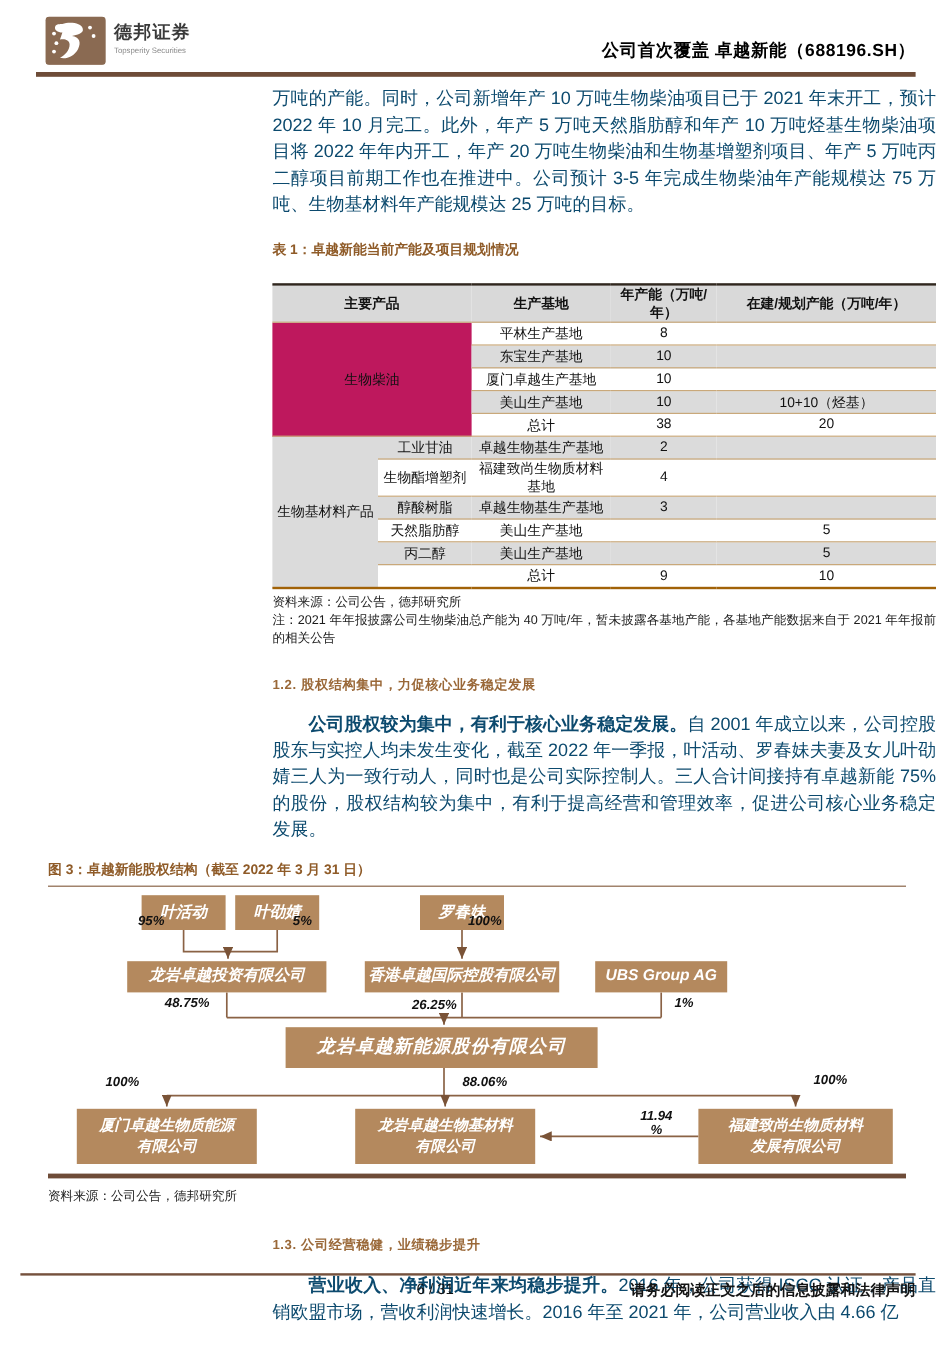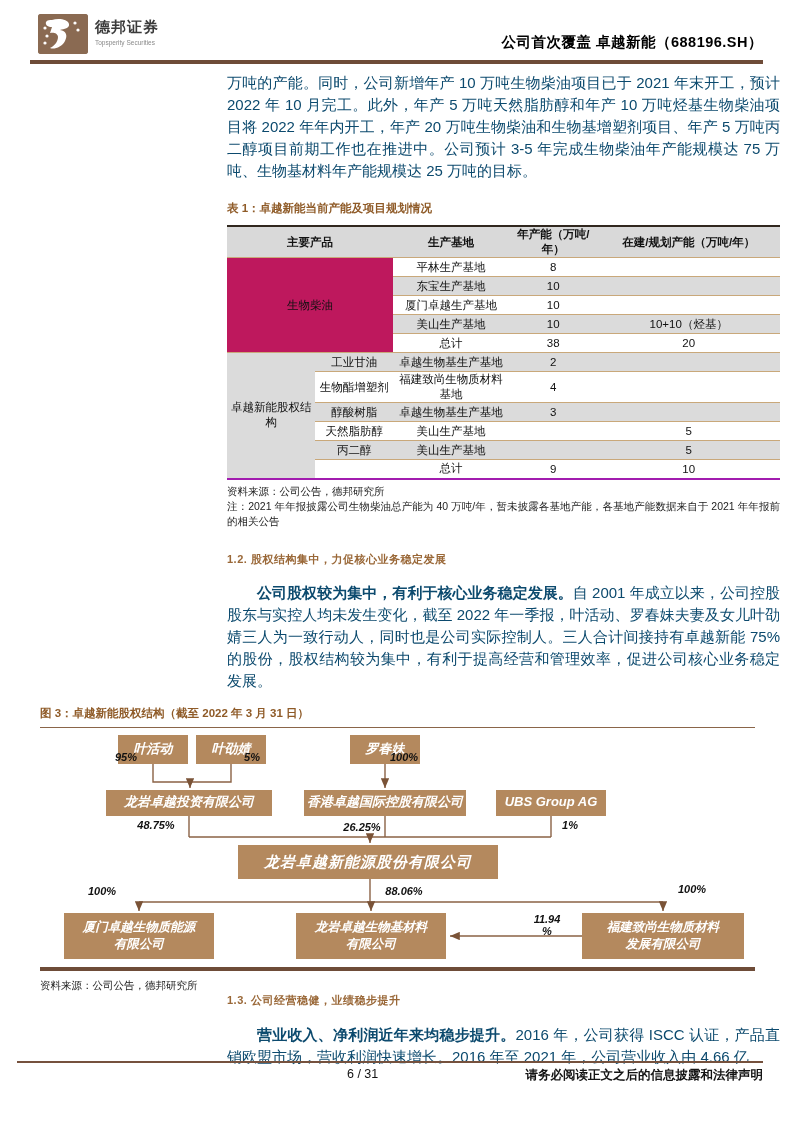--- a/index.html
+++ b/index.html
@@ -19,22 +19,22 @@
 
   
   .main { margin:0 13px 0 227px; }
   p.body-text { font-size:15px; line-height:22px; text-align:justify; color:#0c4a6e; }
   p.body-text .lead { font-weight:bold; }
   .indent { text-indent:2em; }
   h2.sec { font-size:11px; font-weight:bold; color:#9a6838; letter-spacing:0.5px; }
 
   
   .tbl-caption { margin-top:19px; font-size:11.5px; font-weight:bold; color:#8f5b28; }
-  table.cap-table { width:100%; border-collapse:collapse; margin-top:9px; font-size:11.5px;
-                    border-bottom:2px solid #a21caf; }
+  table.cap-table { width:100%; border-collapse:collapse; margin-top:20px; font-size:11.5px;
+                    border-bottom:2px solid #a16207; }
   table.cap-table th, table.cap-table td { text-align:center; vertical-align:middle; height:19px; padding:0 2px; font-weight:normal; }
   table.cap-table thead tr { background:#d9d9d9; border-top:2px solid #30271e; border-bottom:1px solid #c9a87a; }
   table.cap-table thead th { font-weight:bold; height:21px; }
   table.cap-table tbody tr { border-bottom:1px solid #c9a87a; }
   table.cap-table tbody tr:last-child { border-bottom:none; }
   table.cap-table tbody tr.stripe { background:#dbdbdb; }
   td.group-white { background:#be185d; }
   .tbl-src { margin-top:4px; font-size:10.5px; line-height:15px; color:#1c1c1c; }
   .tbl-note { font-size:10.5px; line-height:15px; color:#1c1c1c; text-align:justify; }
 
@@ -124,21 +124,21 @@
             <td>美山生产基地</td>
             <td>10</td>
             <td>10+10（烃基）</td>
           </tr>
           <tr>
             <td>总计</td>
             <td>38</td>
             <td>20</td>
           </tr>
           <tr class="stripe">
-            <td rowspan="6" colspan="1">卓越新能股权结构</td>
+            <td rowspan="6" colspan="1">生物基材料产品</td>
             <td>工业甘油</td>
             <td>卓越生物基生产基地</td>
             <td>2</td>
             <td></td>
           </tr>
           <tr>
             <td>生物酯增塑剂</td>
             <td>福建致尚生物质材料基地</td>
             <td>4</td>
             <td></td>
@@ -232,21 +232,21 @@
       <span class="pct" style="left:630px;top:148px;width:44px;">100%</span>
       <span class="pct" style="left:482px;top:178px;width:50px;">11.94
 %</span>
     </div>
 
     <div class="fig-rule"></div>
     <div class="fig-src">资料来源：公司公告，德邦研究所</div>
   </div>
 
   <div class="main">
-    <h2 class="sec" style="">1.3. 公司经营稳健，业绩稳步提升</h2>
+    <h2 class="sec" style="margin-top:26px;">1.3. 公司经营稳健，业绩稳步提升</h2>
     <p class="body-text indent" style="margin-top:16px;"><span class="lead">营业收入、净利润近年来均稳步提升。</span><span>2016 年，公司获得 ISCC 认证，产品直销欧盟市场，营收利润快速增长。2016 年至 2021 年，公司营业收入由 4.66 亿</span></p>
   </div>
 
   <div class="footer">
     <span class="page-num">6 / 31</span>
     <span class="disclaimer">请务必阅读正文之后的信息披露和法律声明</span>
   </div>
 
 </div>
 

